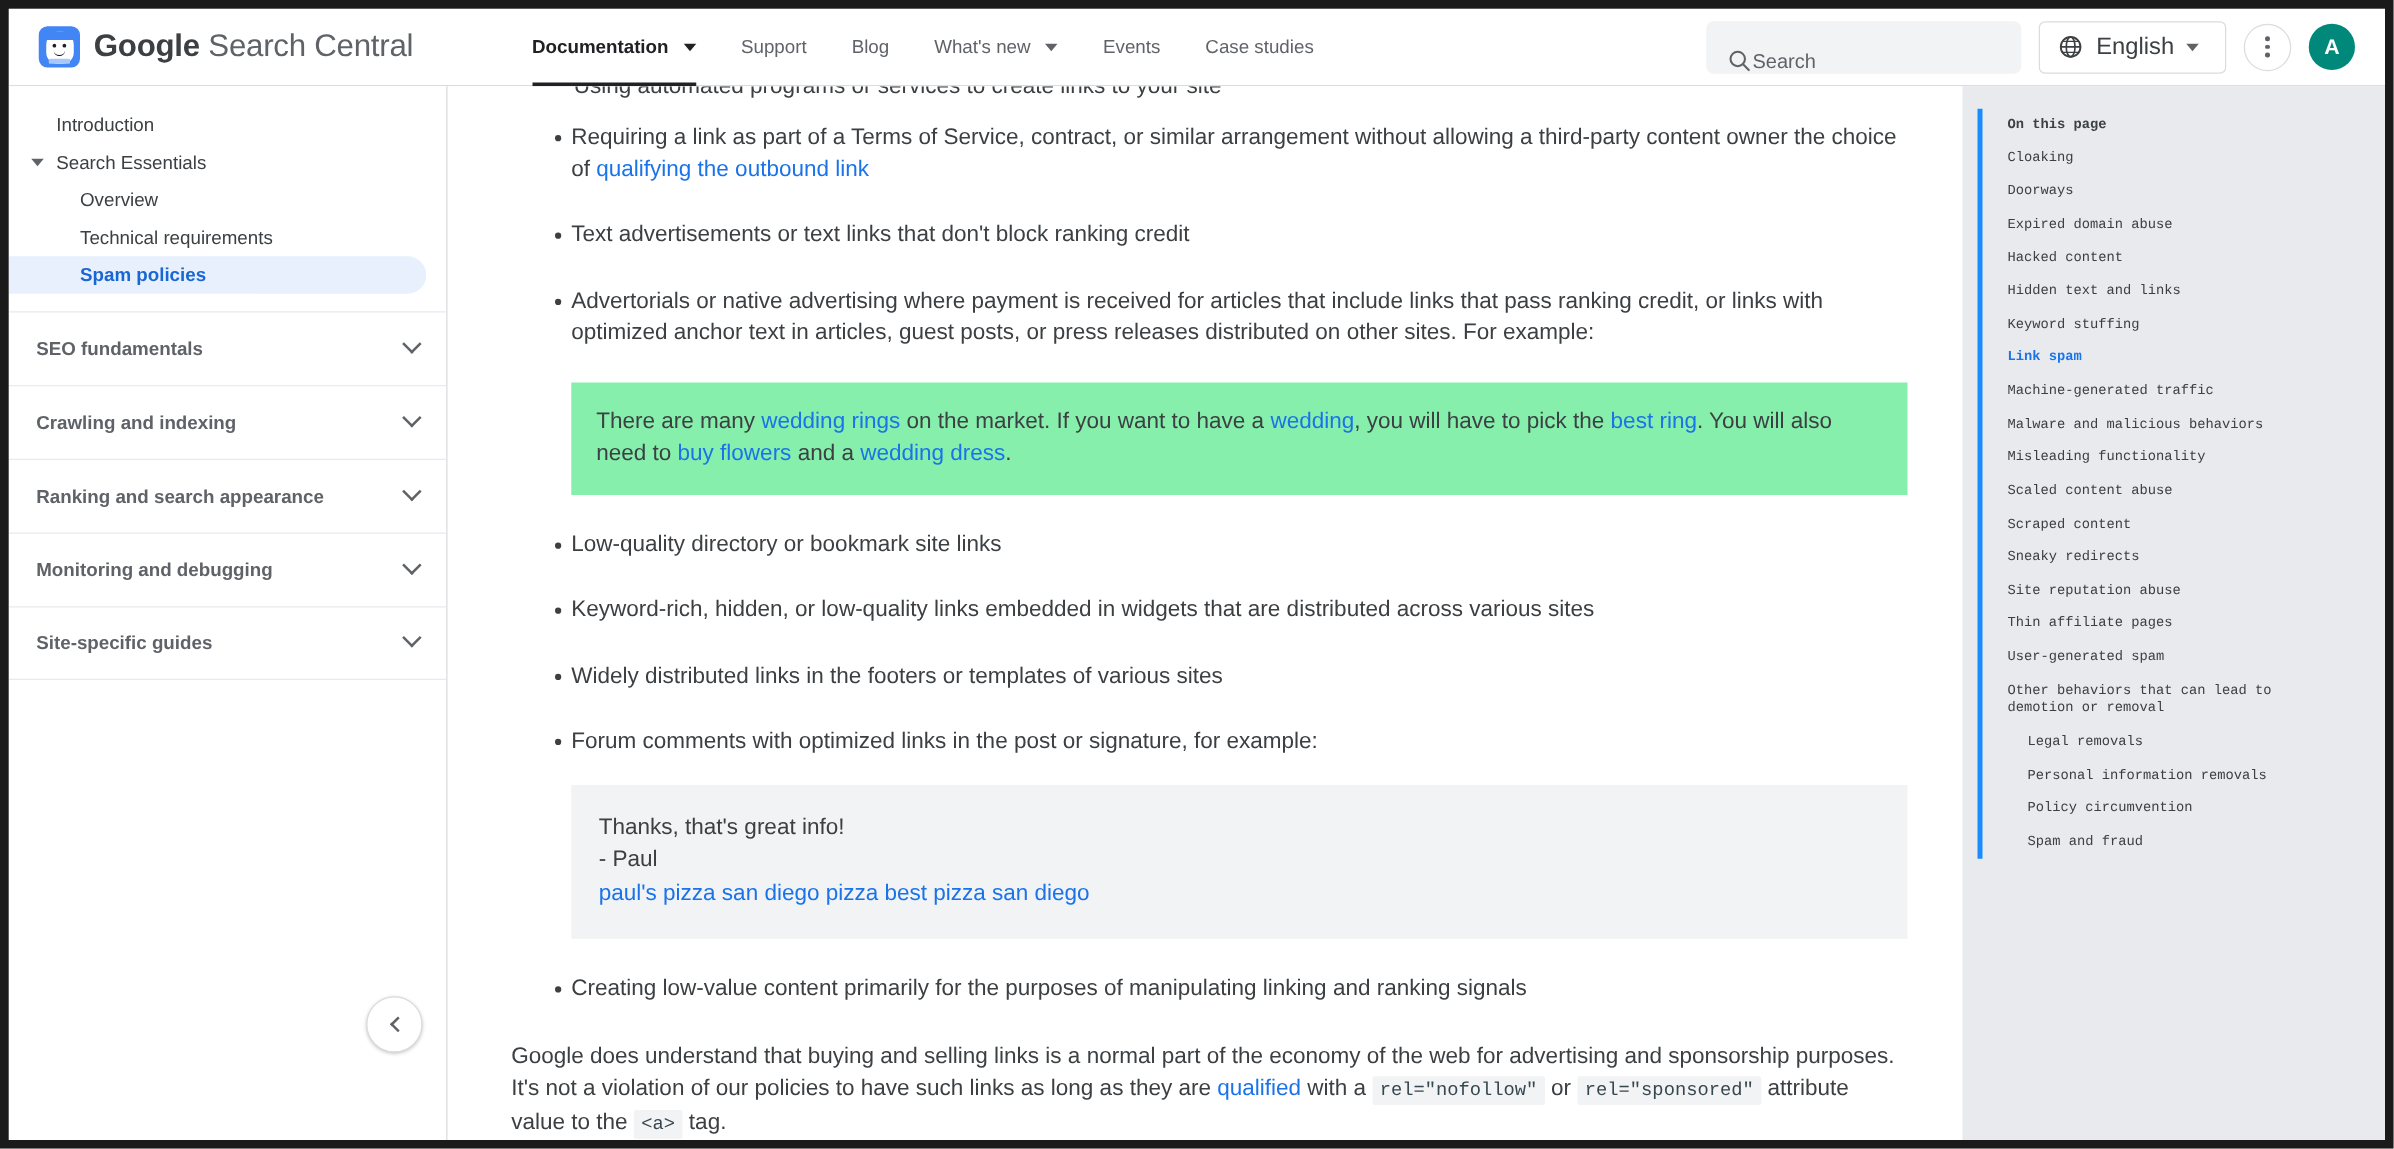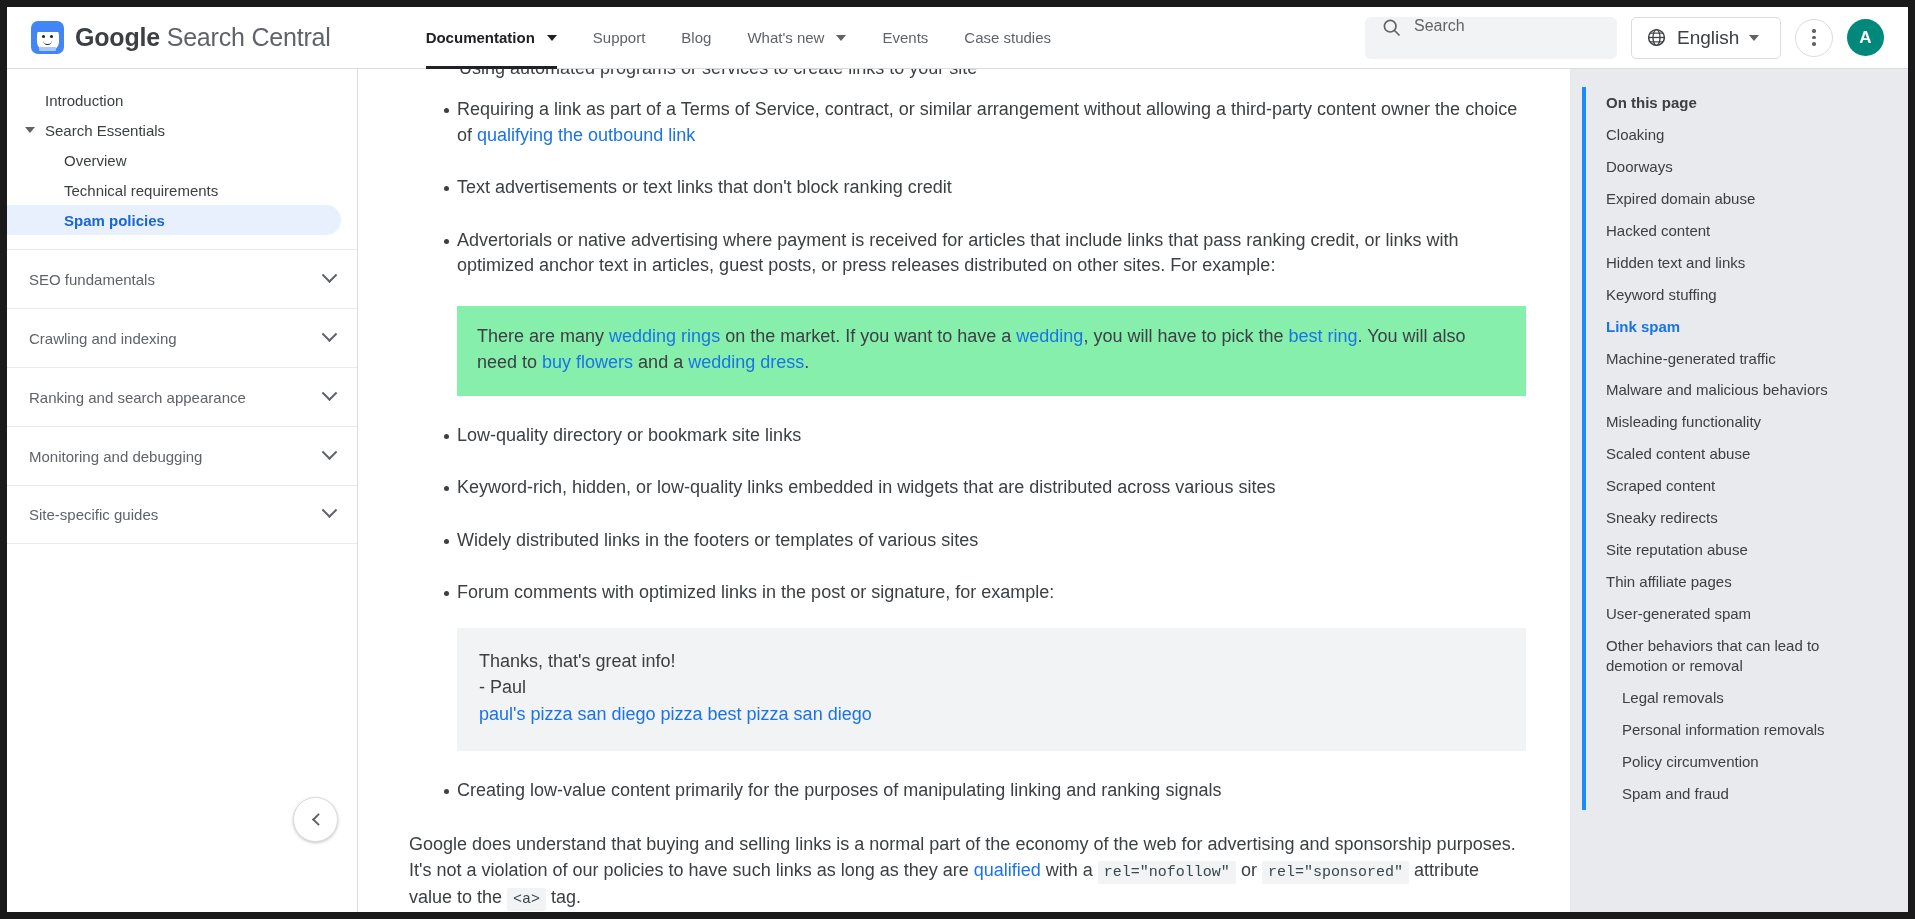--- a/index.html
+++ b/index.html
@@ -108,21 +108,21 @@
   }
   .nav-item.active .caret { border-top-color: #202124; }
 
   .header-right {
     margin-left: auto; display: flex; align-items: center;
     gap: 14px; margin-right: 24px;
   }
   .searchbox {
     width: 252px; height: 42px;
     background: #f1f3f4; border-radius: 6px;
-    display: flex; align-items: flex-start; gap: 12px;
+    display: flex; align-items: flex-end; gap: 0;
     padding: 0 16px; cursor: text;
   }
   .search-ph { font-size: 16px; color: #5f6368; }
   .lang-btn {
     height: 42px; min-width: 150px;
     border: 1px solid #dadce0; border-radius: 5px;
     display: flex; align-items: center; gap: 10px;
     padding: 0 14px; cursor: pointer;
   }
   .lang-label { font-size: 19px; color: #3c4043; }
@@ -165,21 +165,21 @@
   .lnav-row.sub { padding-left: 57px; }
   .lnav-row.selected {
     background: #e8f0fe; color: #1967d2; font-weight: 700;
     margin-right: 16px; border-radius: 0 16px 16px 0;
   }
   .lnav-gap { height: 14px; }
   .lsection {
     display: flex; align-items: center; justify-content: space-between;
     height: 59px; padding: 0 22px 0 22px;
     border-top: 1px solid #e8eaed;
-    font-size: 15px; font-weight: 400; color: #5f6368;
+    font-size: 15px; font-weight: 700; color: #5f6368;
     cursor: pointer;
   }
   .lsection:last-of-type { border-bottom: 1px solid #e8eaed; }
   .chev {
     width: 11px; height: 11px;
     border-right: 2px solid #5f6368;
     border-bottom: 2px solid #5f6368;
     transform: rotate(45deg) translate(-3px,-3px);
   }
   .collapse-btn {
@@ -263,23 +263,24 @@
     overflow: hidden;
   }
   .toc {
     position: relative;
     margin: 18px 0 0 12px;
     padding-left: 20px;
     border-left: 4px solid #1a8cff;
     width: 290px;
   }
   .toc-item {
-    font-size: 15px; line-height: 1.33;
+    font-size: 11px; line-height: 1.33;
     color: #3c4043; padding: 6px 0 6px 0;
     cursor: pointer;
+    font-family: Liberation Mono, monospace;
   }
   .toc-item.head { font-weight: 700; color: #3c4043; }
   .toc-item.active { color: #1a73e8; font-weight: 700; }
   .toc-item.indent { padding-left: 16px; }
 </style>
 </head>
 <body>
 
 <div id="root">
  <div class="frame">

